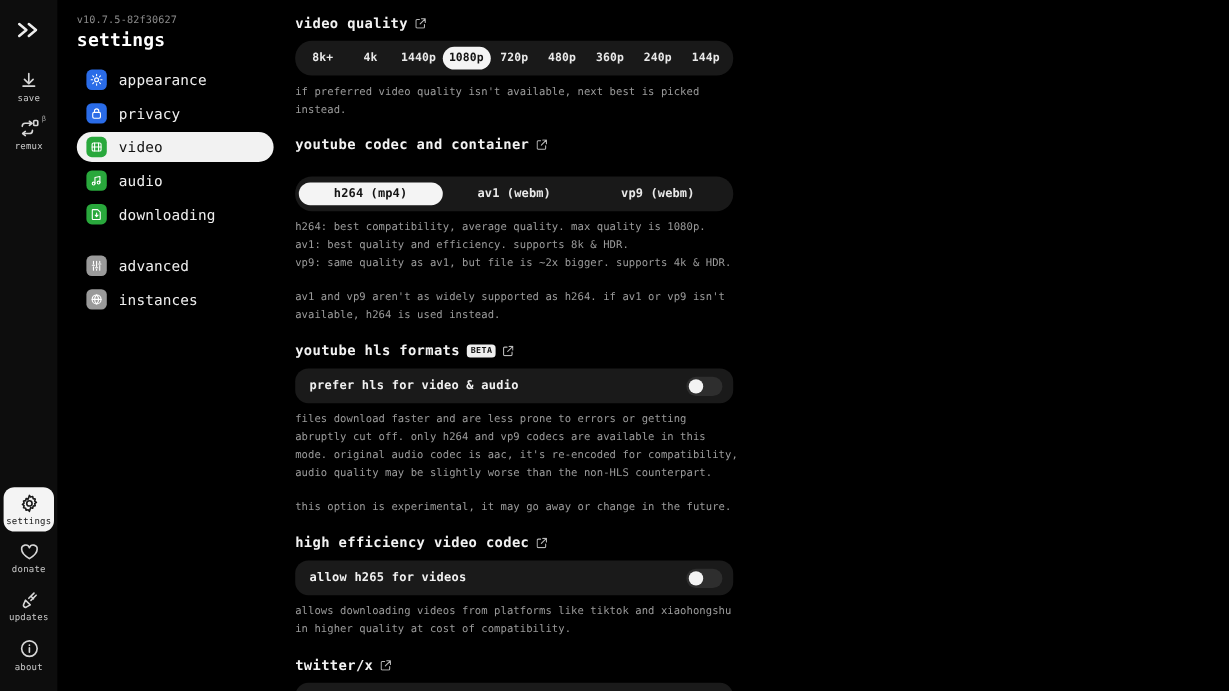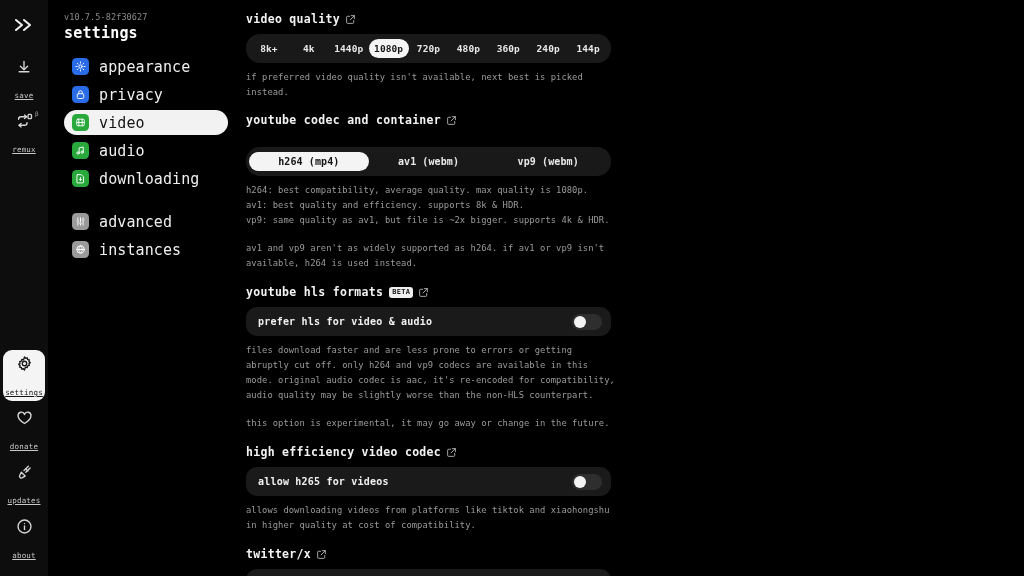--- a/index.html
+++ b/index.html
@@ -19,22 +19,22 @@
     display: flex; flex-direction: column; align-items: center;
     padding-top: 8px; padding-bottom: 8px;
   }
   .rail-expand {
     width: 38px; height: 34px; margin-bottom: 12px;
     display: flex; align-items: center; justify-content: center;
     color: #e8e8e8; border-radius: 8px;
   }
   .rail-btn {
     width: 42px; padding: 5px 0 4px;
-    display: flex; flex-direction: column; align-items: center; gap: 16px;
-    color: #c9c9c9; border-radius: 9px; margin-bottom: 4px; text-decoration: underline;
+    display: flex; flex-direction: column; align-items: center; gap: 2px;
+    color: #c9c9c9; border-radius: 9px; margin-bottom: 4px;
   }
   .rail-btn .rl { font-size: 7.5px; letter-spacing: .2px; line-height: 9px; }
   .rail-btn.active { background: #f4f4f4; color: #151515; }
   .rail-spacer { flex: 1 1 auto; }
   .rail-ico { position: relative; display:block; }
   .beta-sup {
     position: absolute; right: -6px; top: -3px;
     font-size: 6px; color: #9a9a9a;
   }
 
@@ -42,21 +42,21 @@
   .nav {
     width: 190px; flex: 0 0 190px; height: 576px;
     background: #000; padding: 12px 10px 0 16px;
   }
   .ver { font-size: 8.5px; color: #8a8a8a; letter-spacing: .1px; margin-bottom: 2px; }
   .nav-title { font-size: 15px; font-weight: 700; color: #fff; letter-spacing: .2px; margin-bottom: 12px; }
   .nav-list { display: flex; flex-direction: column; gap: 3px; }
   .nav-item {
     display: flex; align-items: center; gap: 10px;
     height: 25px; padding: 0 10px 0 8px; border-radius: 13px;
-    color: #efefef; font-size: 15px; letter-spacing: .1px;
+    color: #efefef; font-size: 12px; letter-spacing: .1px;
   }
   .nav-item.active { background: #f2f2f2; color: #121212; }
   .nav-gap { height: 12px; }
   .nav-ico {
     width: 17px; height: 17px; flex: 0 0 17px; border-radius: 4.5px;
     display: flex; align-items: center; justify-content: center;
   }
   .ico-blue  { background: #2a6ce8; }
   .ico-green { background: #29a83c; }
   .ico-gray  { background: #9a9a9a; }

